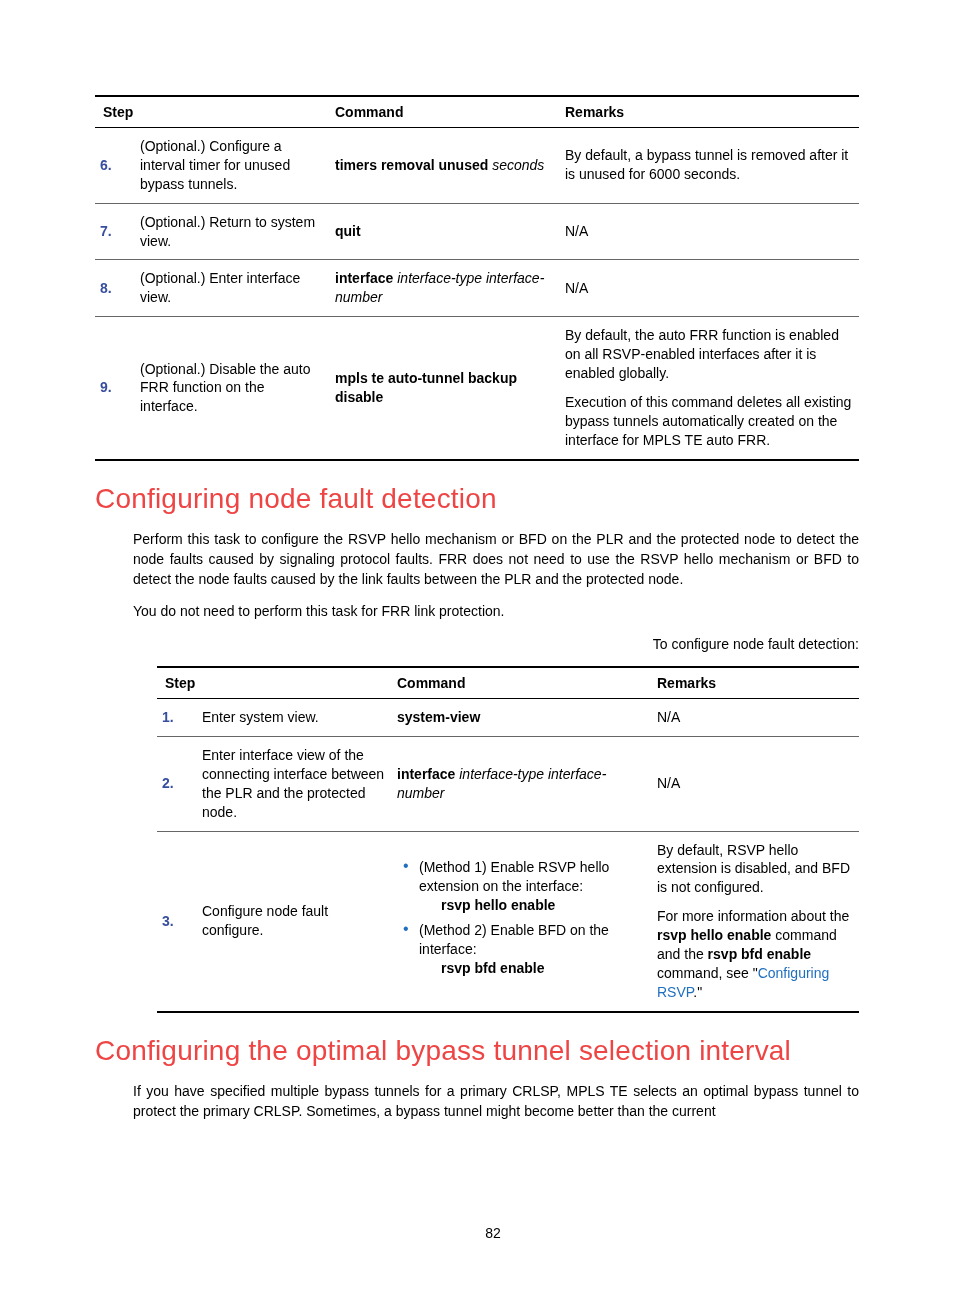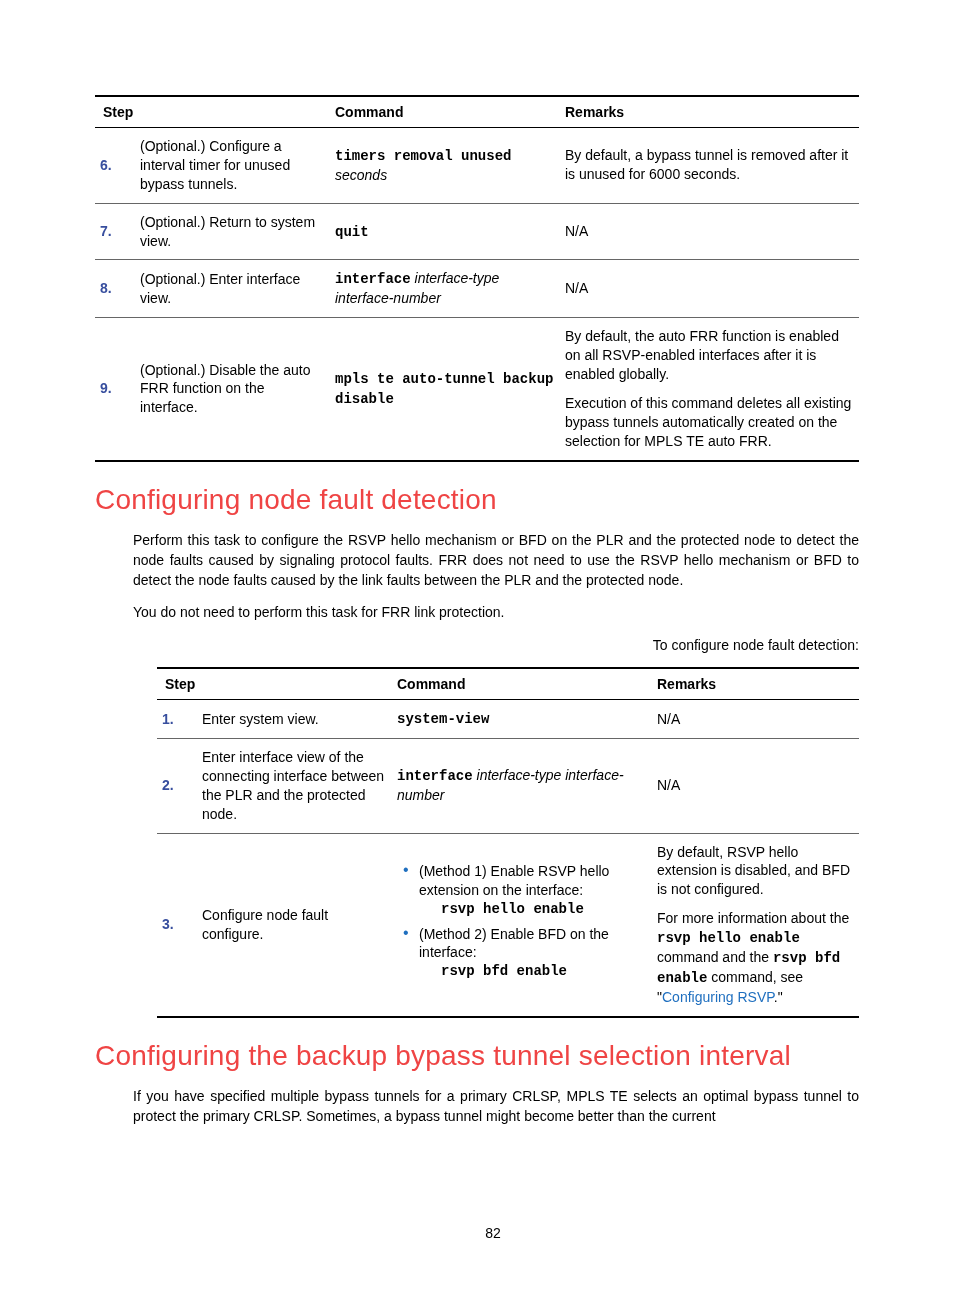--- a/index.html
+++ b/index.html
@@ -39,21 +39,21 @@
       vertical-align: middle;
       line-height: 1.35;
     }
     .col-stepnum { width: 40px; color: #374e9e; font-weight: bold; vertical-align: middle; text-align: left; padding-left: 8px;}
     .col-step { width: 195px; }
     .col-command { width: 230px; }
     .col-remarks { }
     th.col-step-header { width: 235px; padding-left: 8px; }
     th.col-command-header { width: 230px; }
     th.col-remarks-header { }
-    .bold { font-weight: bold; font-family: Liberation Mono, monospace; }
+    .bold { font-weight: bold; }
     .italic { font-style: italic; }
     h2.section {
       font-family: Arial, Helvetica, sans-serif;
       font-weight: normal;
       font-size: 28px;
       color: #ef4444;
       margin: 22px 0 14px 0;
       letter-spacing: 0.2px;
     }
     .body-text {
@@ -126,21 +126,21 @@
       <td class="col-step">(Optional.) Enter interface view.</td>
       <td class="col-command"><span class="bold">interface</span><span class="italic"> interface-type interface-number</span></td>
       <td class="col-remarks">N/A</td>
     </tr>
     <tr class="last-row">
       <td class="col-stepnum">9.</td>
       <td class="col-step">(Optional.) Disable the auto FRR function on the interface.</td>
       <td class="col-command"><span class="bold">mpls te auto-tunnel backup disable</span></td>
       <td class="col-remarks remarks-block">
         <p>By default, the auto FRR function is enabled on all RSVP-enabled interfaces after it is enabled globally.</p>
-        <p>Execution of this command deletes all existing bypass tunnels automatically created on the selection for MPLS TE auto FRR.</p>
+        <p>Execution of this command deletes all existing bypass tunnels automatically created on the interface for MPLS TE auto FRR.</p>
       </td>
     </tr>
   </tbody>
 </table>
 
 <h2 class="section">Configuring node fault detection</h2>
 <p class="body-text">Perform this task to configure the RSVP hello mechanism or BFD on the PLR and the protected node to detect the node faults caused by signaling protocol faults. FRR does not need to use the RSVP hello mechanism or BFD to detect the node faults caused by the link faults between the PLR and the protected node.</p>
 <p class="body-text" style="text-align:left">You do not need to perform this task for FRR link protection.</p>
 <p class="body-text" style="text-align:right">To configure node fault detection:</p>
 
@@ -183,16 +183,16 @@
       <td class="col-remarks remarks-block">
         <p>By default, RSVP hello extension is disabled, and BFD is not configured.</p>
         <p>
           <span>For more information about the </span><span class="bold">rsvp hello enable</span><span> command and the </span><span class="bold">rsvp bfd enable</span><span> command, see "</span><span class="link">Configuring RSVP</span><span>."</span>
         </p>
       </td>
     </tr>
   </tbody>
 </table>
 
-<h2 class="section">Configuring the backup bypass tunnel selection interval</h2>
+<h2 class="section">Configuring the optimal bypass tunnel selection interval</h2>
 <p class="body-text">If you have specified multiple bypass tunnels for a primary CRLSP, MPLS TE selects an optimal bypass tunnel to protect the primary CRLSP. Sometimes, a bypass tunnel might become better than the current</p>
 
 <div class="pagenum">82</div>
 
 </body></html>

